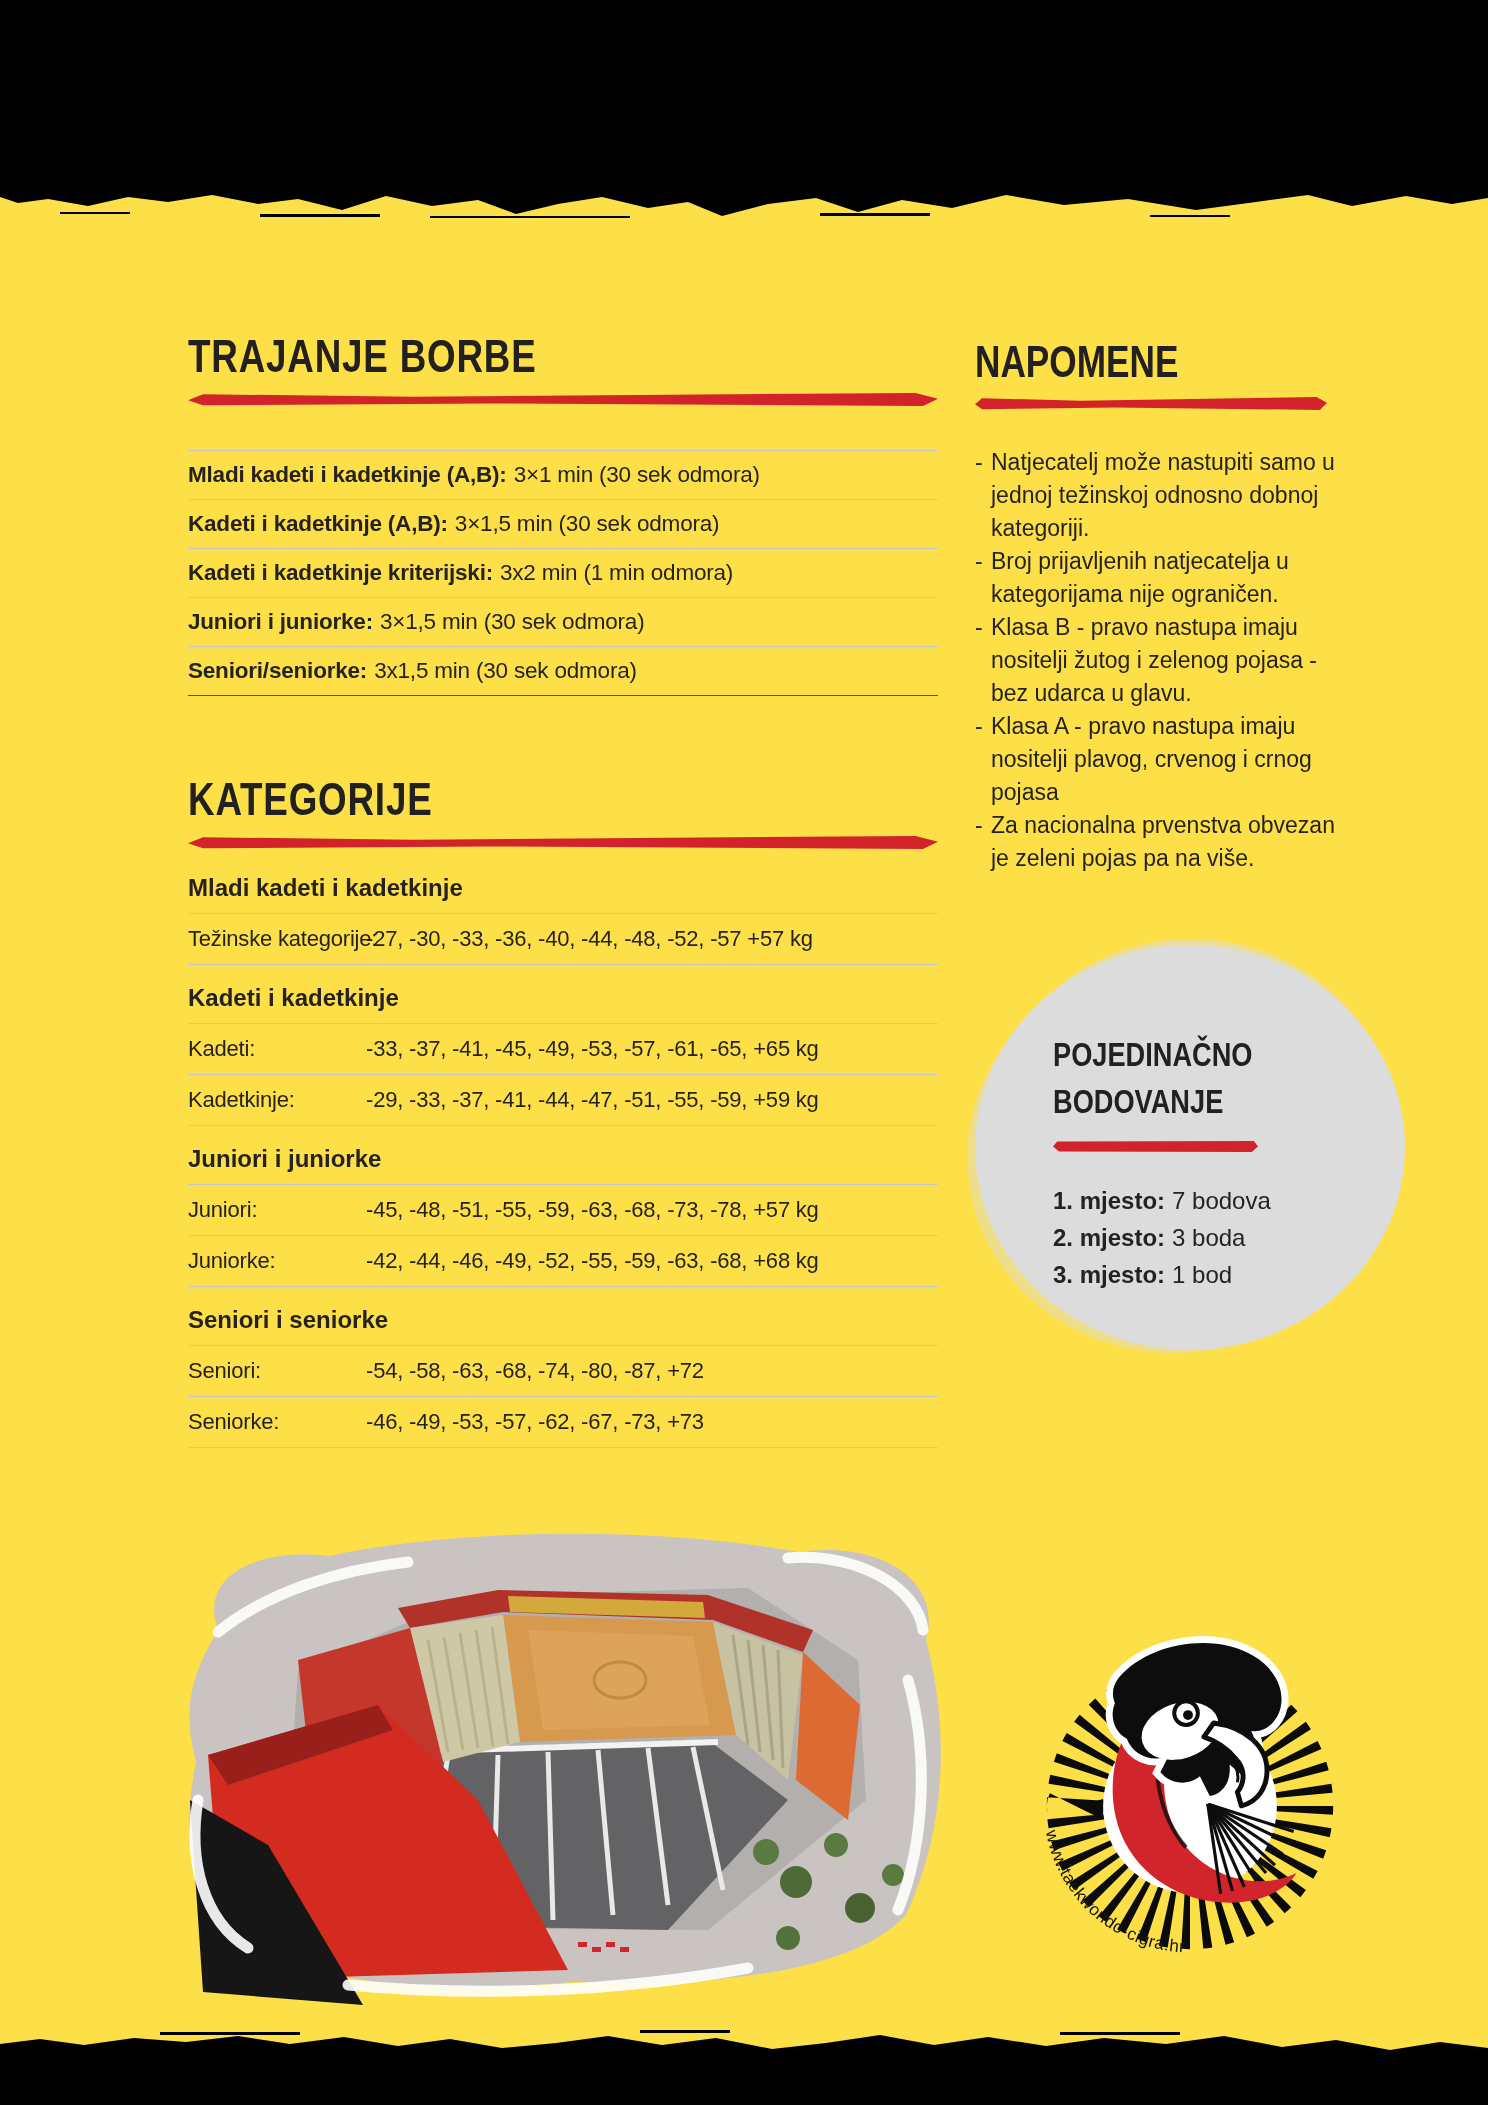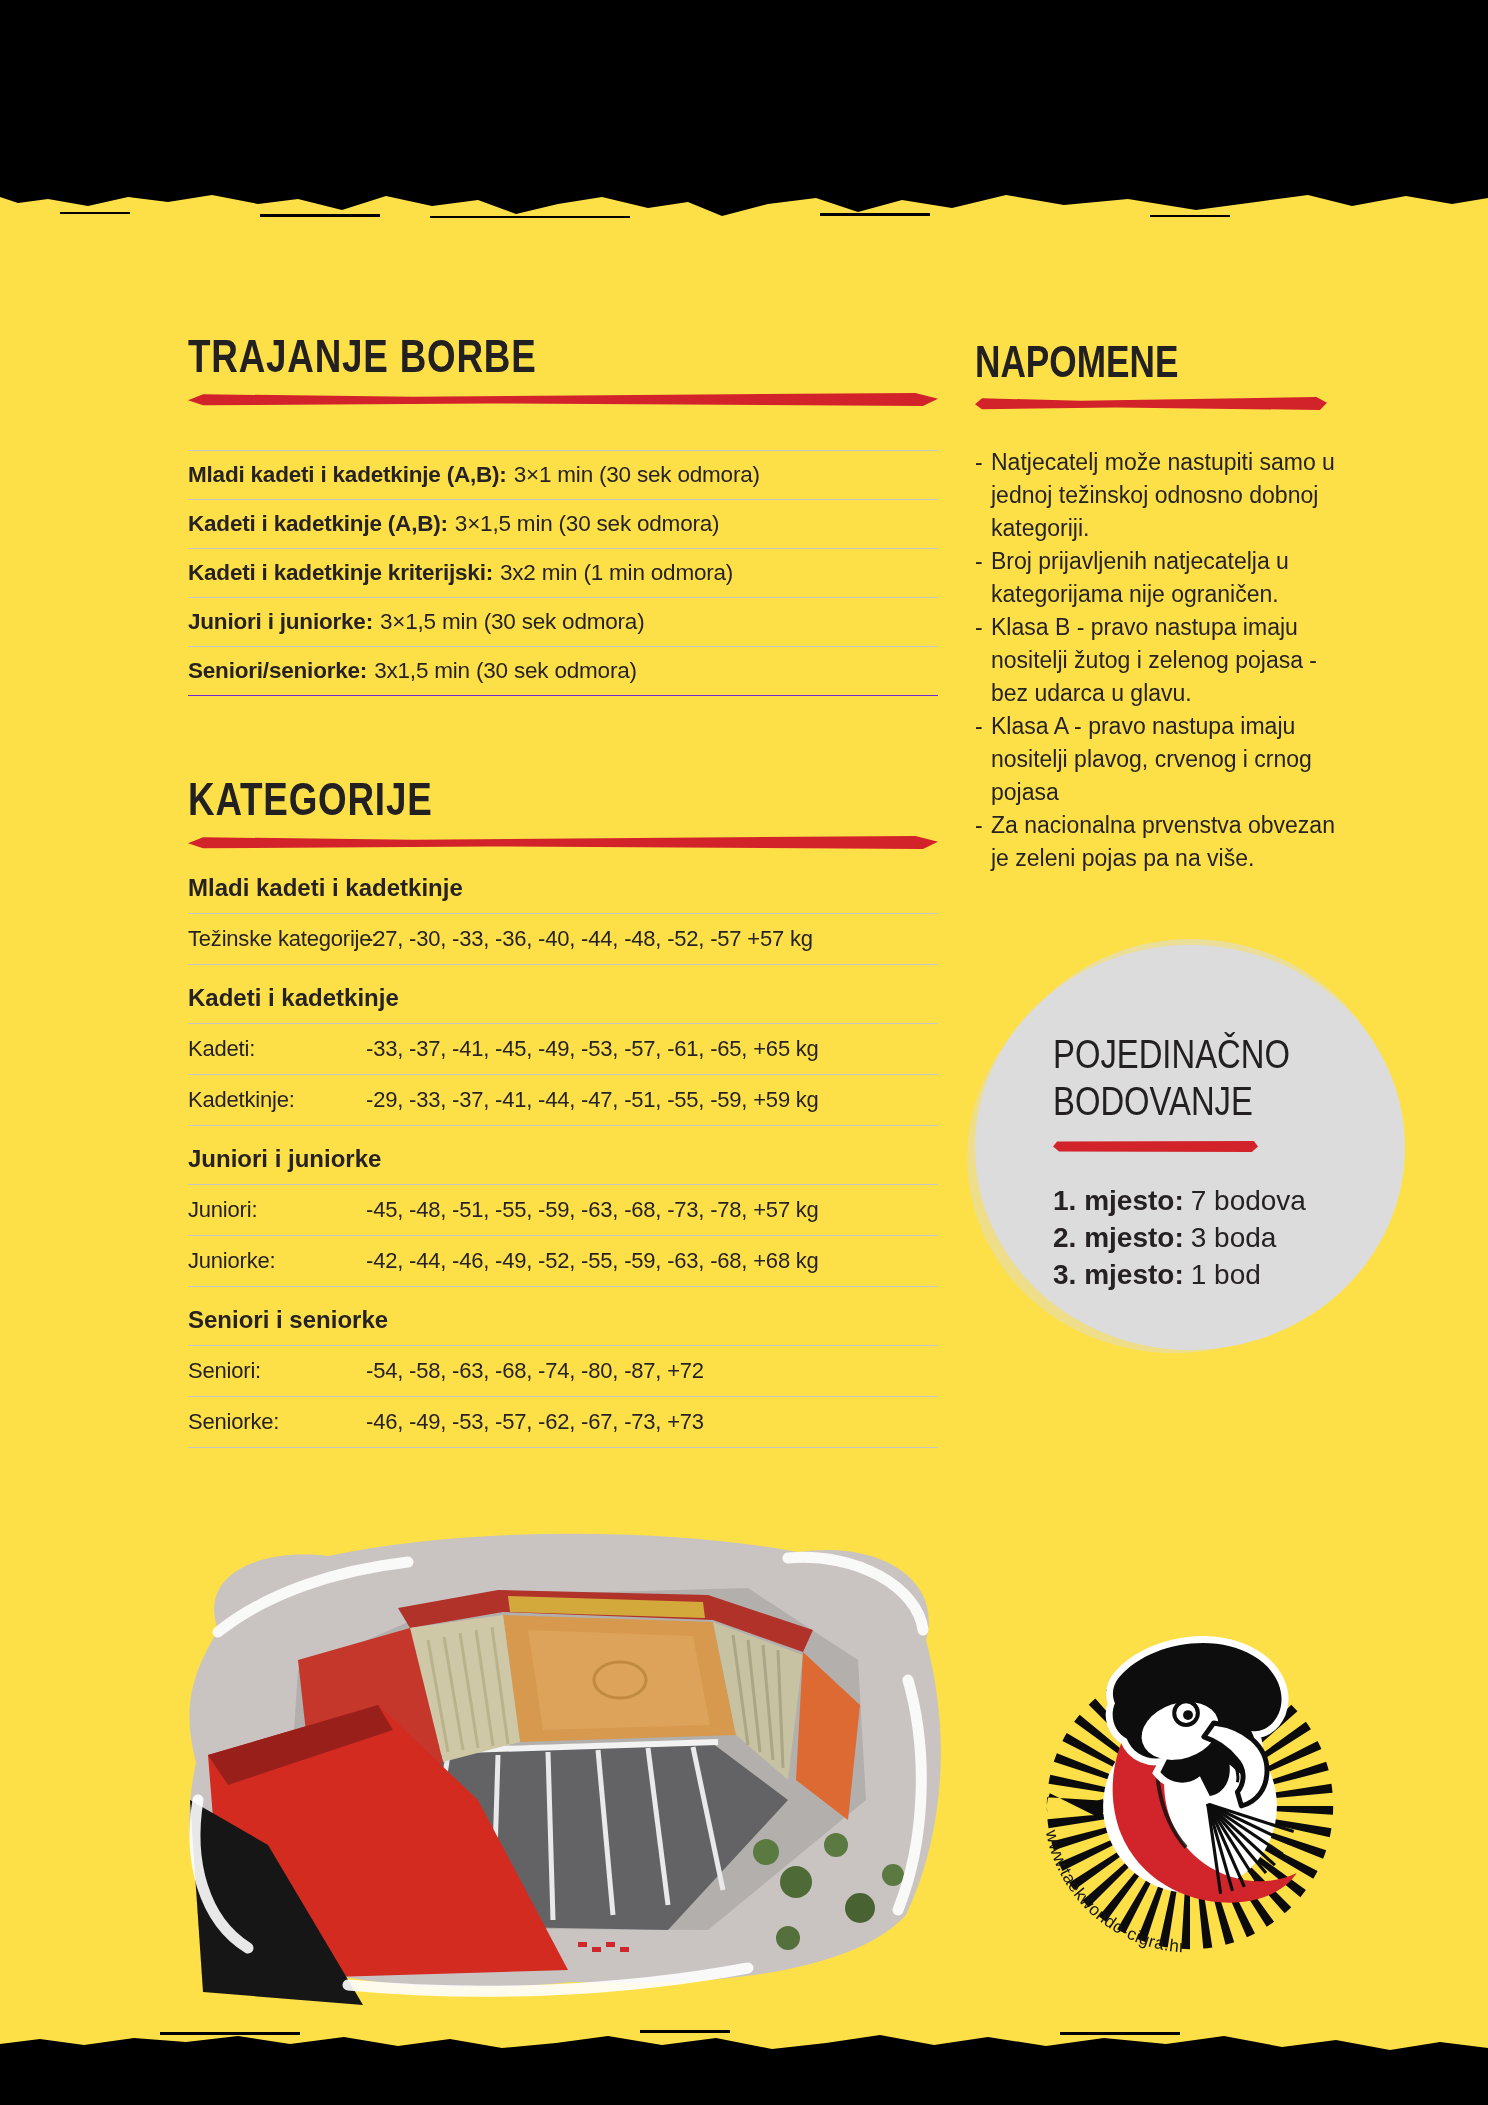--- a/index.html
+++ b/index.html
@@ -40,24 +40,24 @@
   .notes li{display:flex;margin:0;}
   .dash{flex:none;width:16px;}
   .ntext b{font-weight:400;}
   
   .score-circle{position:absolute;left:975px;top:945px;width:430px;height:405px;}
   .sc-bg,.sc-bg2,.sc-bg3{position:absolute;border-radius:50%;background:#dcdcdc;}
   .sc-bg{inset:0;}
   .sc-bg2{left:10px;top:-6px;width:416px;height:404px;transform:rotate(8deg);opacity:.55;}
   .sc-bg3{left:-8px;top:12px;width:420px;height:396px;transform:rotate(-7deg);opacity:.45;}
   .sc-content{position:absolute;left:78px;top:86px;}
-  .sc-title{font-weight:400;font-size:41px;line-height:47px;color:#232021;}
+  .sc-title{font-weight:700;font-size:34px;line-height:47px;color:#232021;}
   .sc-redline{width:205px;height:11px;margin-top:16px;background:#d2232b;
               clip-path:polygon(0 50%,2% 5%,98% 0,100% 50%,97% 100%,3% 95%);}
-  .sc-items{margin-top:30px;font-size:28px;line-height:37px;}
+  .sc-items{margin-top:30px;font-size:24px;line-height:37px;}
   .sc-items b{margin-right:7px;}
   
   .stadium{position:absolute;left:148px;top:1500px;}
   .logo{position:absolute;left:1032px;top:1636px;}
 </style>
 </head>
 <body>
 
 <div class="page">
 

